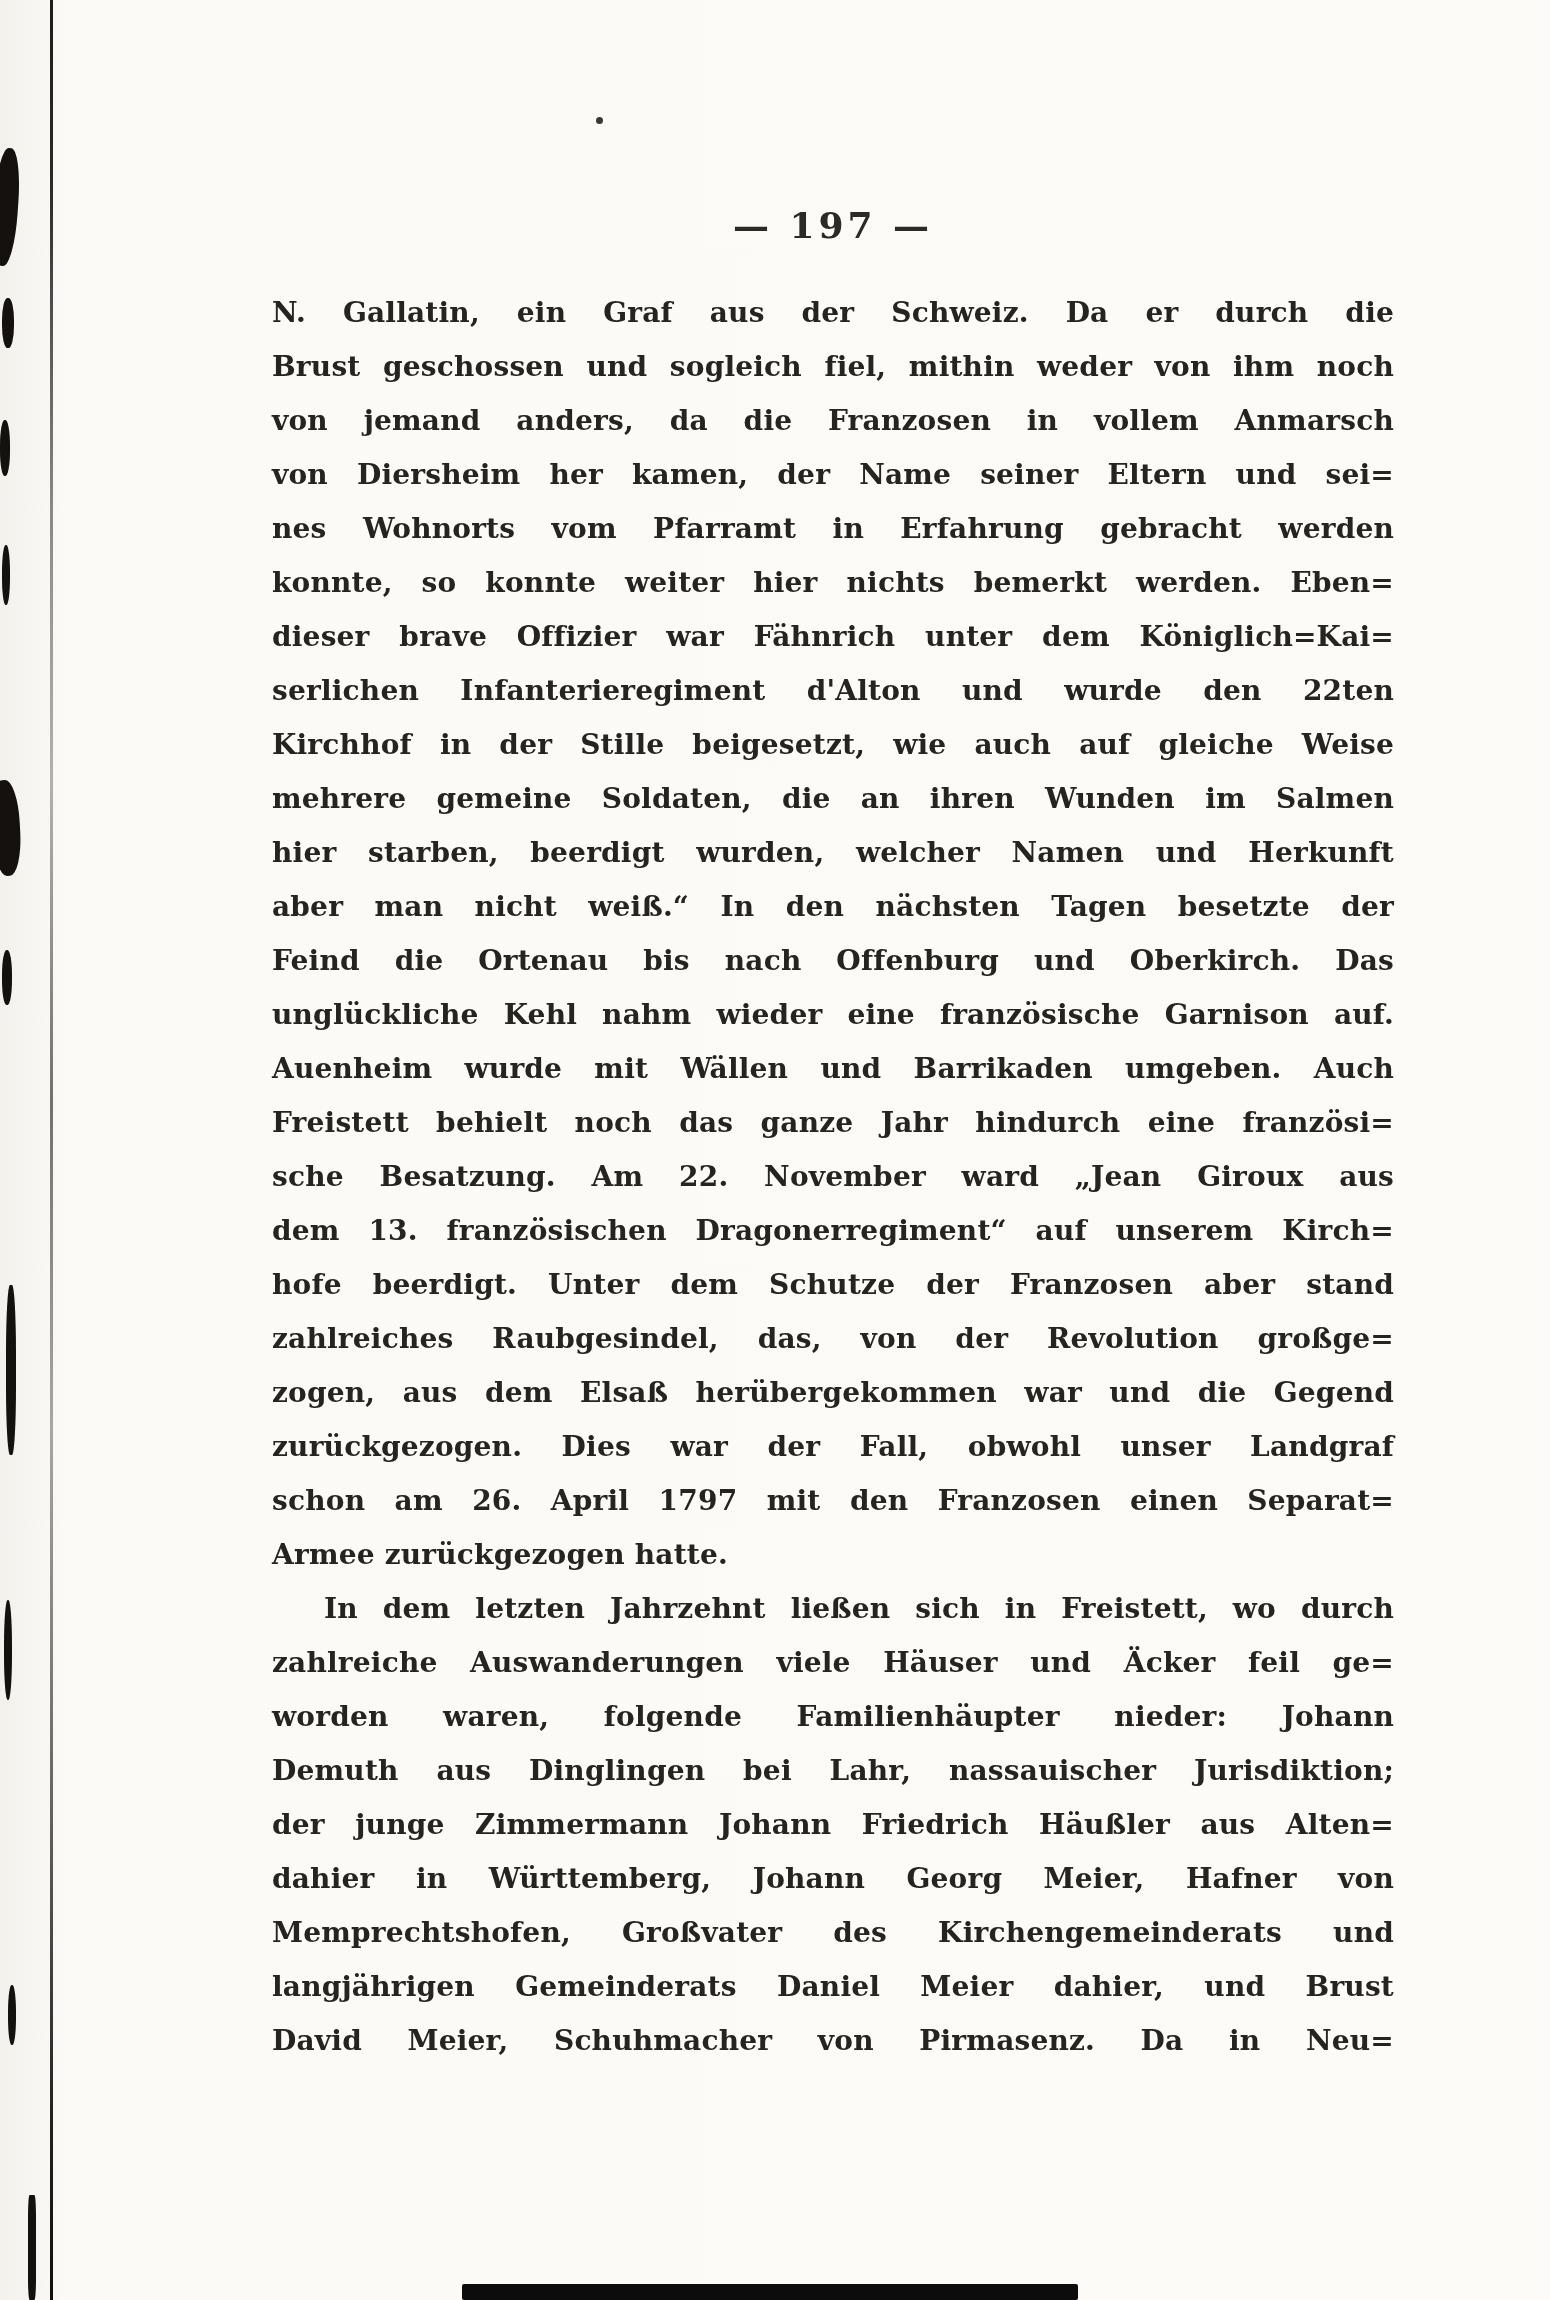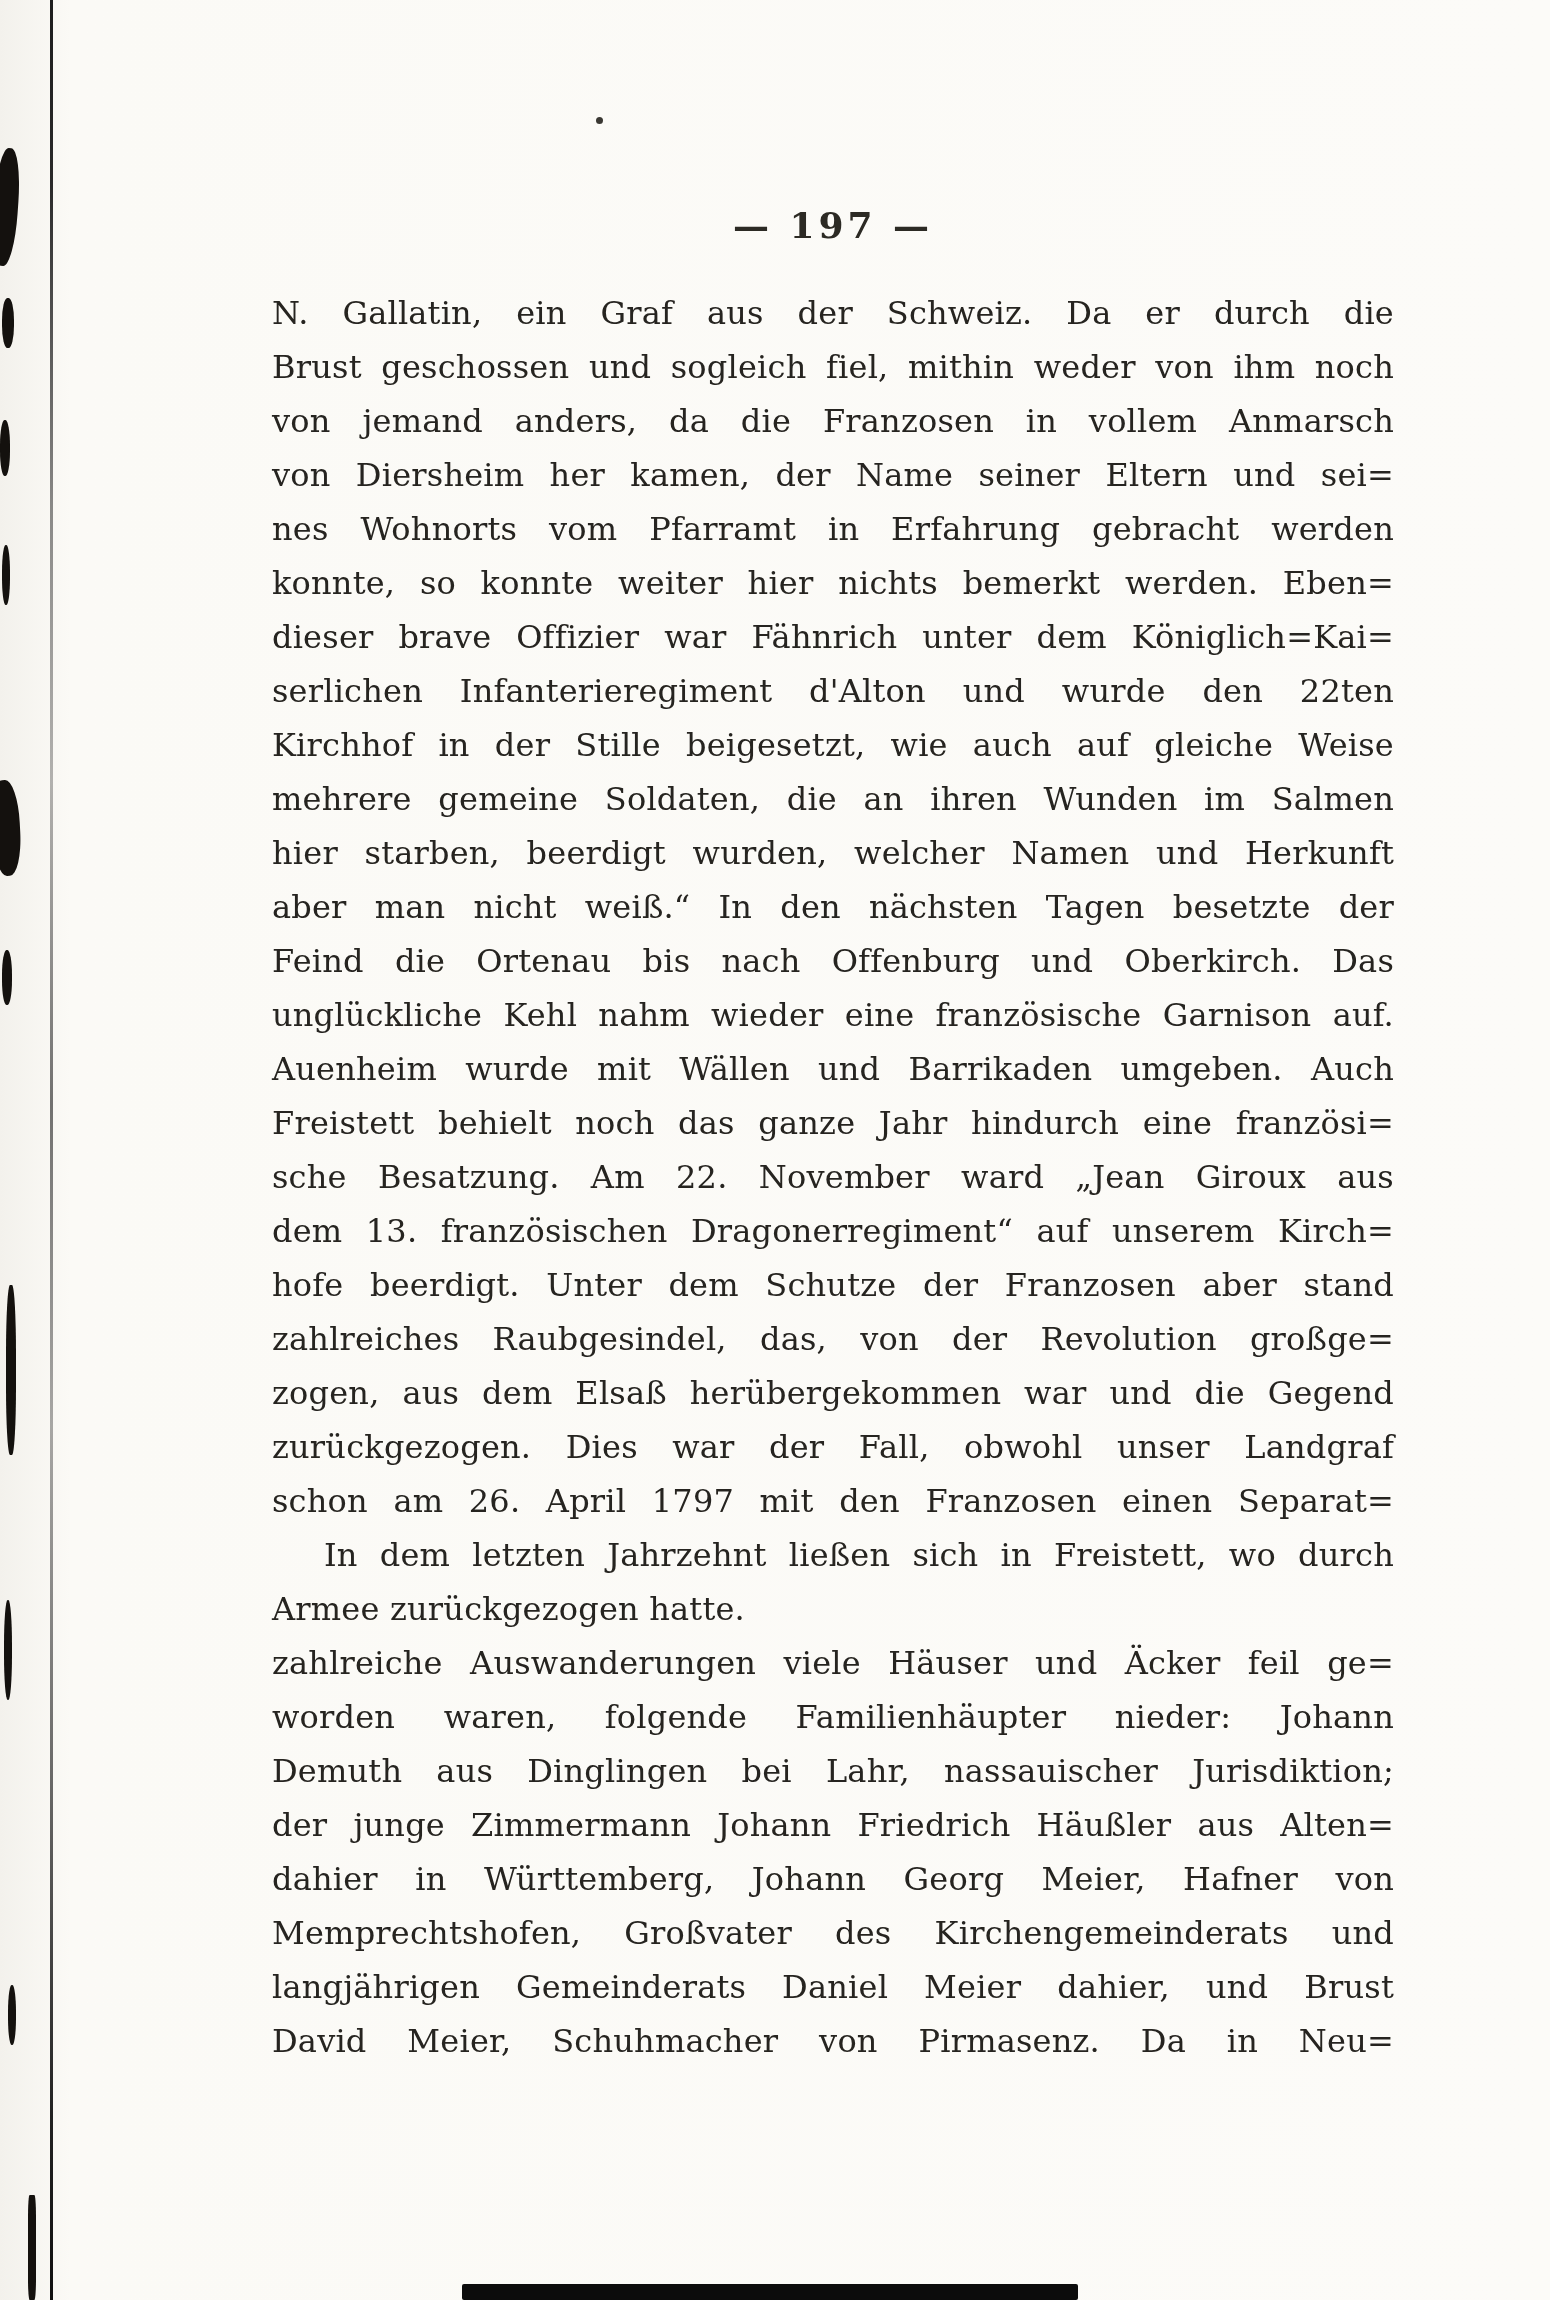--- a/index.html
+++ b/index.html
@@ -59,23 +59,23 @@
     text-align: center;
     font-size: 36px;
     font-weight: bold;
     color: #2c2a24;
     letter-spacing: 4px;
     margin-bottom: 40px;
     margin-top: 36px;
   }
   .text-block { width: 100%; }
   .line {
-    font-size: 32px;
+    font-size: 28px;
     line-height: 54px;
-    font-weight: normal;
+    font-weight: bold;
     color: #262420;
     text-align: justify;
     text-align-last: justify;
     letter-spacing: 0.2px;
   }
   .line.no-stretch { text-align-last: left; }
   .line.indent { text-indent: 52px; }
 </style>
 </head>
 <body>
@@ -115,22 +115,22 @@
         <div class="line">unglückliche Kehl nahm wieder eine französische Garnison auf.</div>
         <div class="line">Auenheim wurde mit Wällen und Barrikaden umgeben. Auch</div>
         <div class="line">Freistett behielt noch das ganze Jahr hindurch eine französi=</div>
         <div class="line">sche Besatzung. Am 22. November ward „Jean Giroux aus</div>
         <div class="line">dem 13. französischen Dragonerregiment“ auf unserem Kirch=</div>
         <div class="line">hofe beerdigt. Unter dem Schutze der Franzosen aber stand</div>
         <div class="line">zahlreiches Raubgesindel, das, von der Revolution großge=</div>
         <div class="line">zogen, aus dem Elsaß herübergekommen war und die Gegend</div>
         <div class="line">zurückgezogen. Dies war der Fall, obwohl unser Landgraf</div>
         <div class="line">schon am 26. April 1797 mit den Franzosen einen Separat=</div>
+        <div class="line no-stretch">Armee zurückgezogen hatte.</div>
         <div class="line indent">In dem letzten Jahrzehnt ließen sich in Freistett, wo durch</div>
-        <div class="line no-stretch">Armee zurückgezogen hatte.</div>
         <div class="line">zahlreiche Auswanderungen viele Häuser und Äcker feil ge=</div>
         <div class="line">worden waren, folgende Familienhäupter nieder: Johann</div>
         <div class="line">Demuth aus Dinglingen bei Lahr, nassauischer Jurisdiktion;</div>
         <div class="line">der junge Zimmermann Johann Friedrich Häußler aus Alten=</div>
         <div class="line">dahier in Württemberg, Johann Georg Meier, Hafner von</div>
         <div class="line">Memprechtshofen, Großvater des Kirchengemeinderats und</div>
         <div class="line">langjährigen Gemeinderats Daniel Meier dahier, und Brust</div>
         <div class="line">David Meier, Schuhmacher von Pirmasenz. Da in Neu=</div>
       </div>
   </div>

